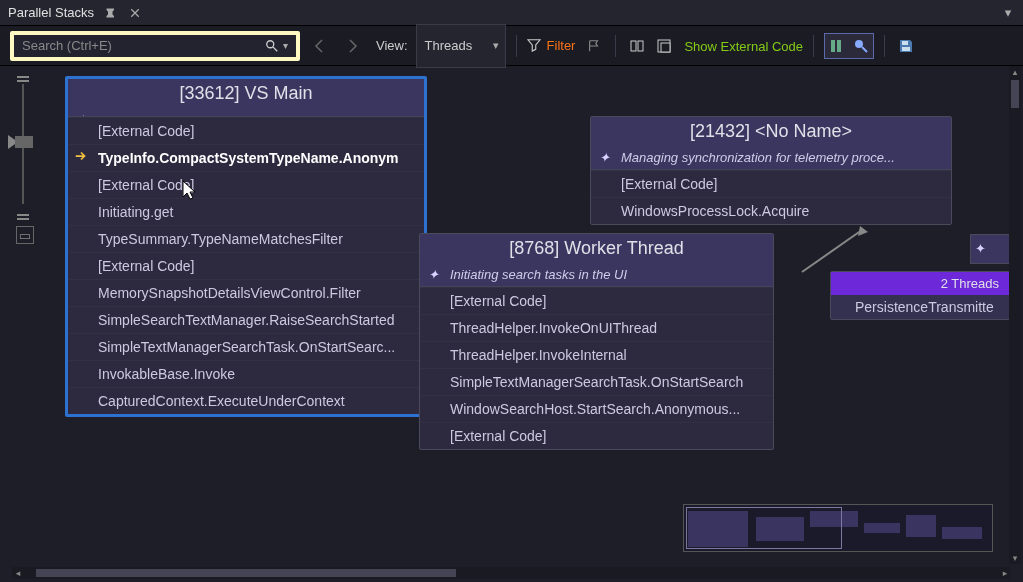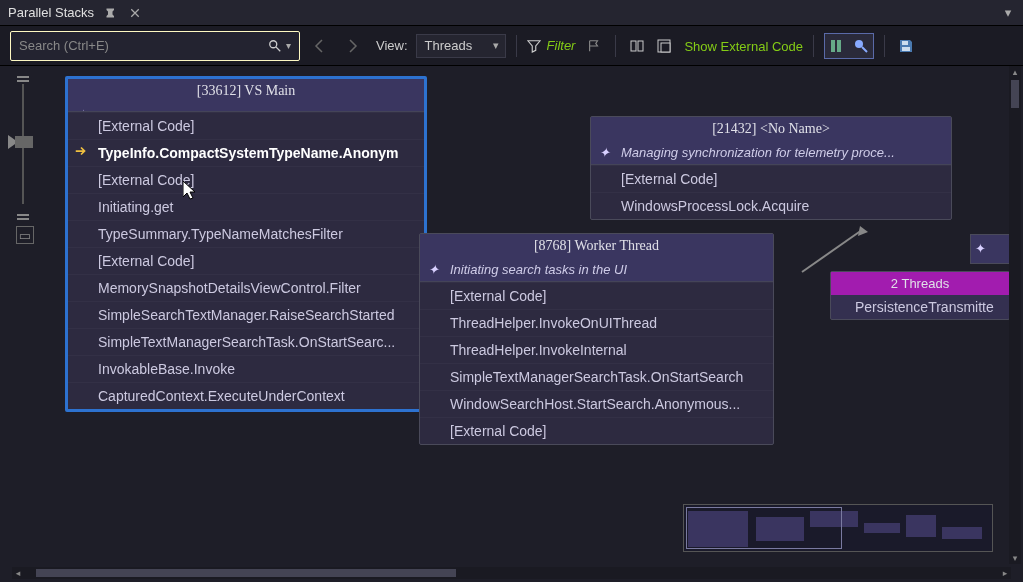--- a/index.html
+++ b/index.html
@@ -32,21 +32,21 @@
     border-bottom: 1px solid #000;
     display: flex;
     align-items: center;
     padding: 0 10px;
     gap: 8px;
   }
   .search-box {
     flex: 0 0 290px;
     height: 30px;
     background: #232330;
-    border: 1px solid #fef9c3;
+    border: 4px solid #fef9c3;
     display: flex;
     align-items: center;
     padding: 0 8px;
     color: #888;
     border-radius: 2px;
   }
   .search-box input {
     flex: 1;
     background: transparent;
     border: none;
@@ -56,43 +56,42 @@
   }
   .search-box input::placeholder { color: #888; }
   .search-glyph { color: #ccc; display: flex; align-items: center; gap: 4px; }
   .nav-arrow {
     width: 24px; height: 24px;
     display: flex; align-items: center; justify-content: center;
     color: #777;
   }
   .view-label { color: #ccc; margin-left: 4px; }
   .view-select {
-    height: 24px;
+    height: 44px;
     background: #252530;
     border: 1px solid #3a3a48;
     color: #ccc;
     padding: 0 26px 0 8px;
     display: flex;
     align-items: center;
     position: relative;
     min-width: 90px;
   }
   .view-select::after {
     content: "▾";
     position: absolute;
     right: 6px;
     color: #aaa;
     font-size: 11px;
   }
   .filter-btn {
     display: flex;
-    align-items: flex-end;
+    align-items: flex-start;
     gap: 6px;
-    color: #84cc16;
-    font-style: italic;
+    color: #f97316;
   }
   .tb-icon {
     width: 22px; height: 22px;
     display: flex; align-items: center; justify-content: center;
     color: #ccc;
   }
   .tb-sep {
     width: 1px; height: 22px; background: #3a3a48;
     margin: 0 2px;
   }
@@ -169,23 +168,22 @@
     border: 1px solid #4a4a5a;
     border-radius: 2px;
   }
   .thread-box.active {
     border: 3px solid #2d72d0;
   }
   .thread-header {
     padding: 4px 10px;
     text-align: center;
     color: #e0e0e8;
-    font-size: 14px;
+    font-size: 18px;
     background: #3a3660;
-    font-family: Liberation Serif, serif;
   }
   .thread-desc {
     padding: 4px 10px 4px 30px;
     font-style: italic;
     color: #cfcce8;
     position: relative;
     border-bottom: 1px solid #444458;
     background: #3a3660;
     white-space: nowrap;
     overflow: hidden;
@@ -215,24 +213,24 @@
     color: #f0c040;
   }
 
   .threads-box {
     position: absolute;
     background: #343050;
     border: 1px solid #4a4a5a;
     border-radius: 2px;
   }
   .threads-header {
-    text-align: center;
+    text-align: right;
     padding: 4px 10px;
     color: #e0e0e8;
-    background: #a21caf;
+    background: #6d28d9;
   }
   .threads-row {
     padding: 4px 24px;
     color: #ccc9e0;
     font-size: 14px;
   }
 
   .minimap {
     position: absolute;
     right: 30px;

